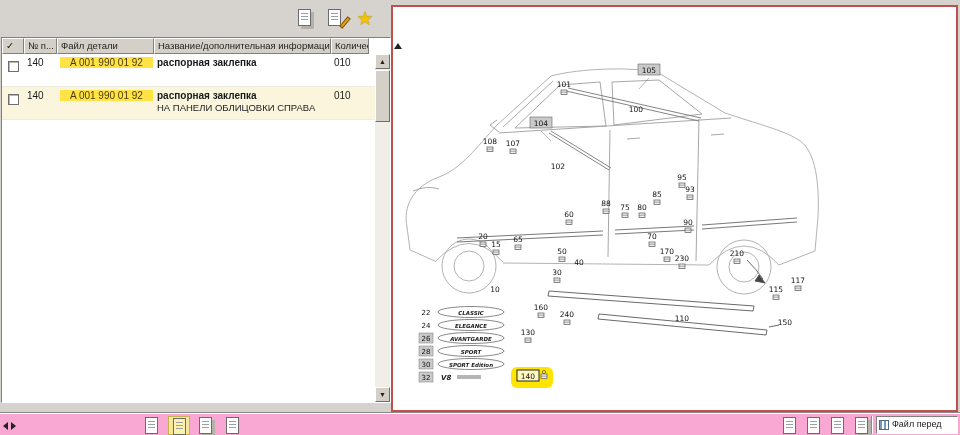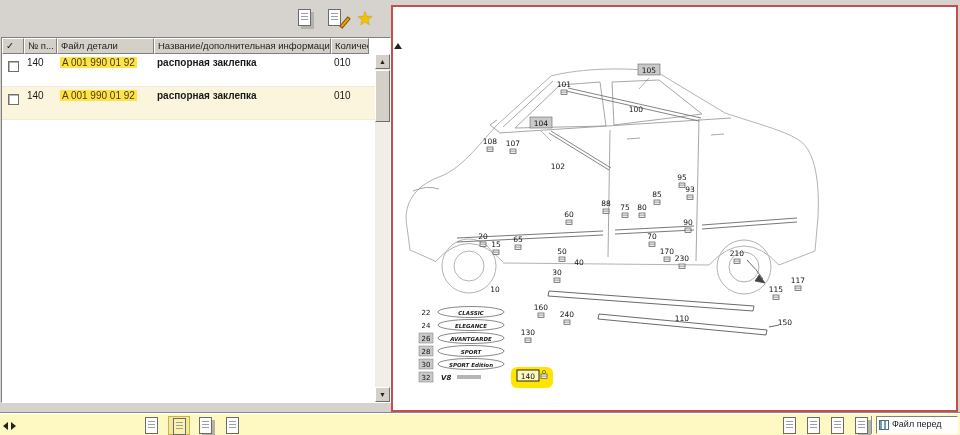--- a/index.html
+++ b/index.html
@@ -23,40 +23,40 @@
     border: 1px solid; border-color: #808080 #fff #fff #808080; background: #fff; }
   .thead { display: flex; height: 16px; }
   .hcell { background: #d4d0c8; border-top: 1px solid #fff; border-left: 1px solid #fff;
     border-right: 1px solid #808080; border-bottom: 1px solid #808080;
     font-size: 9.5px; padding: 1px 3px; white-space: nowrap; overflow: hidden; color: #222; cursor: pointer; }
   .w-check { width: 22px; } .w-num { width: 33px; } .w-part { width: 97px; } .w-name { width: 177px; } .w-qty { width: 38px; }
   .trow { display: flex; height: 33px; background: #fff; border-bottom: 1px solid #edeade; cursor: pointer; }
   .trow.alt { background: #fbf5dd; }
   .cell { font-size: 10px; padding: 3px 2px 0 3px; white-space: nowrap; overflow: hidden; }
   .cb { width: 11px; height: 11px; margin: 4px auto 0; background: #fff; border: 1px solid #6f6f6f; box-shadow: inset 1px 1px 0 #b9b6ae; cursor: pointer; }
-  .part-hl { background: #ffe345; padding: 0 2px; color: #4a3a10; }
+  .part-hl { background: #ffe345; padding: 0 10px; color: #4a3a10; }
   .pname { font-weight: bold; font-size: 10px; line-height: 12px; }
   .pinfo { font-size: 9.5px; line-height: 11px; color: #222; }
   
   .vscroll { position: absolute; right: 0; top: 16px; width: 15px; height: 348px; background: #f0eee6; }
   .sbtn { position: absolute; left: 0; width: 15px; height: 15px; background: #d4d0c8;
     border: 1px solid; border-color: #fff #6f6f6f #6f6f6f #fff; font-size: 7px; line-height: 13px; text-align: center; color: #222; cursor: pointer; }
   .sbtn.up { top: 0; } .sbtn.down { bottom: 0; }
   .sthumb { position: absolute; left: 0; top: 16px; width: 15px; height: 52px; background: #d4d0c8;
     border: 1px solid; border-color: #fff #6f6f6f #6f6f6f #fff; cursor: grab; }
   
   .right-panel { position: absolute; left: 391px; top: 5px; width: 567px; height: 407px;
     background: #fff; border: 2px solid #c0504d; }
   .scroll-marker { position: absolute; left: 1px; top: 36px; width: 0; height: 0;
     border-left: 4px solid transparent; border-right: 4px solid transparent; border-bottom: 6px solid #222; cursor: pointer; }
   svg.diagram { position: absolute; left: 6px; top: 48px; }
   svg text { font-family: "DejaVu Sans", sans-serif; }
   
   .bottom-bar { position: absolute; left: 0; top: 413px; width: 960px; height: 22px;
-    background: #fef9c3; border-top: 1px solid #fff; box-shadow: 0 -1px 0 #8a8a8a; }
+    background: #f9a8d4; border-top: 1px solid #fff; box-shadow: 0 -1px 0 #8a8a8a; }
   .bb-icon { position: absolute; top: 2px; width: 22px; height: 19px; cursor: pointer; }
   .bb-icon .icon-page { left: 4px; top: 1px; }
   .bb-icon.active { background: #f4e7a5; border: 1px solid #c8b24a; }
   .bb-icon.active .icon-page { background: #fff2a8; }
   .bb-sep { position: absolute; top: 2px; width: 2px; height: 18px;
     border-left: 1px solid #8a8a8a; border-right: 1px solid #fff; }
   .bb-field { position: absolute; left: 876px; top: 2px; width: 82px; height: 18px; background: #fff;
     border: 1px solid; border-color: #808080 #fff #fff #808080;
     font-size: 9px; line-height: 15px; padding-left: 15px; white-space: nowrap; overflow: hidden; cursor: pointer; }
   .bb-field .grid-ic { position: absolute; left: 2px; top: 3px; width: 10px; height: 10px;
@@ -106,20 +106,21 @@
       </div>
 
       <div class="trow alt">
         <div class="cell w-check">
             <div class="cb"></div>
           </div>
         <div class="cell w-num">140</div>
         <div class="cell w-part"><span class="part-hl">A 001 990 01 92</span></div>
         <div class="cell w-name">
           <div class="pname">распорная заклепка</div>
+          <div class="pinfo">НА ПАНЕЛИ ОБЛИЦОВКИ СПРАВА</div>
         </div>
         <div class="cell w-qty">010</div>
       </div>
 
       <div class="vscroll">
         <div class="sbtn up">▲</div>
         <div class="sthumb"></div>
         <div class="sbtn down">▼</div>
       </div>
     </div>

